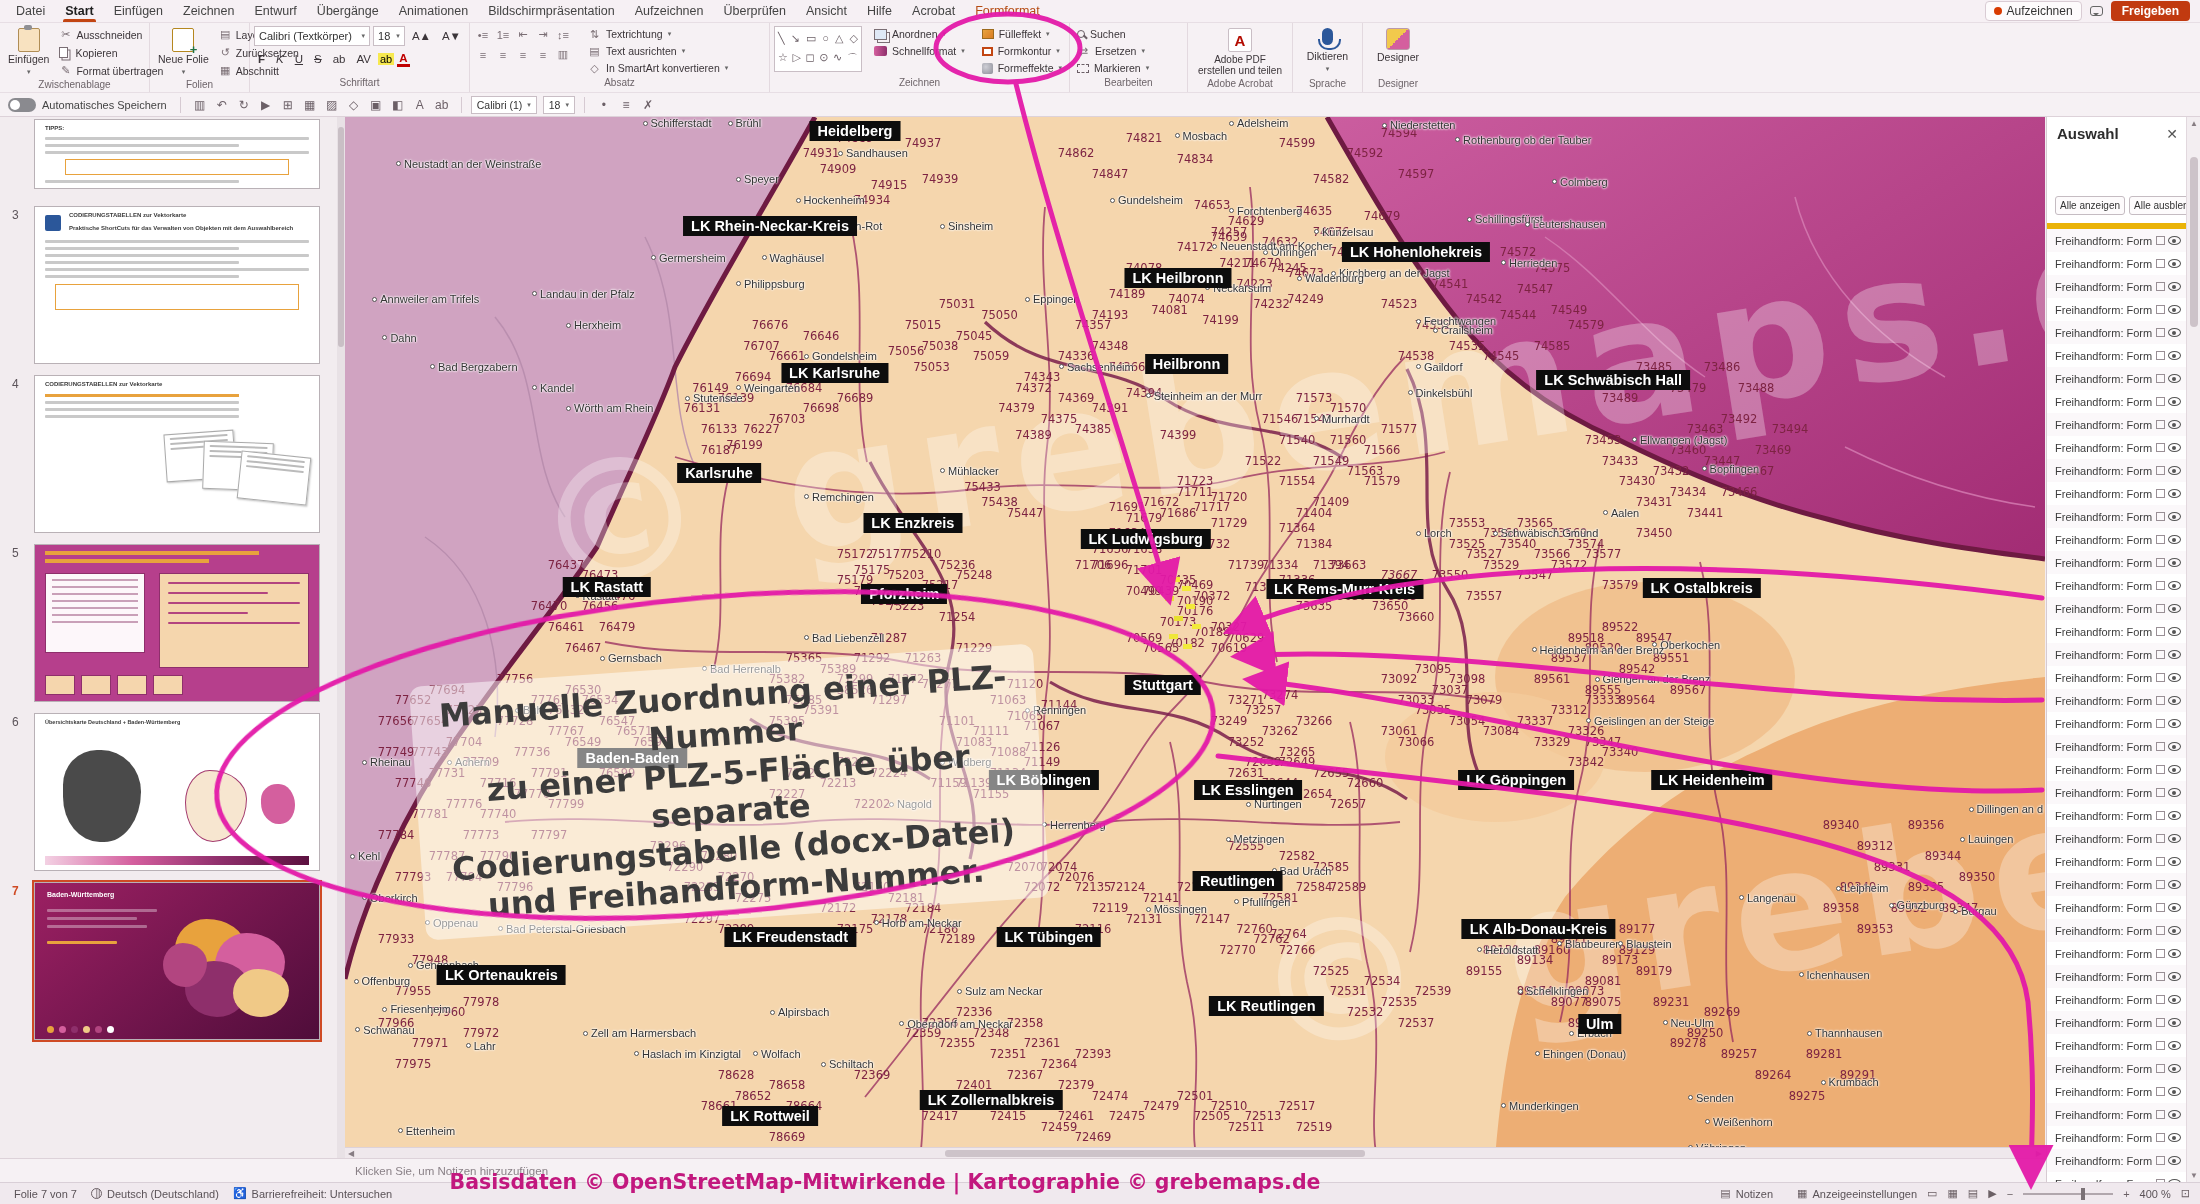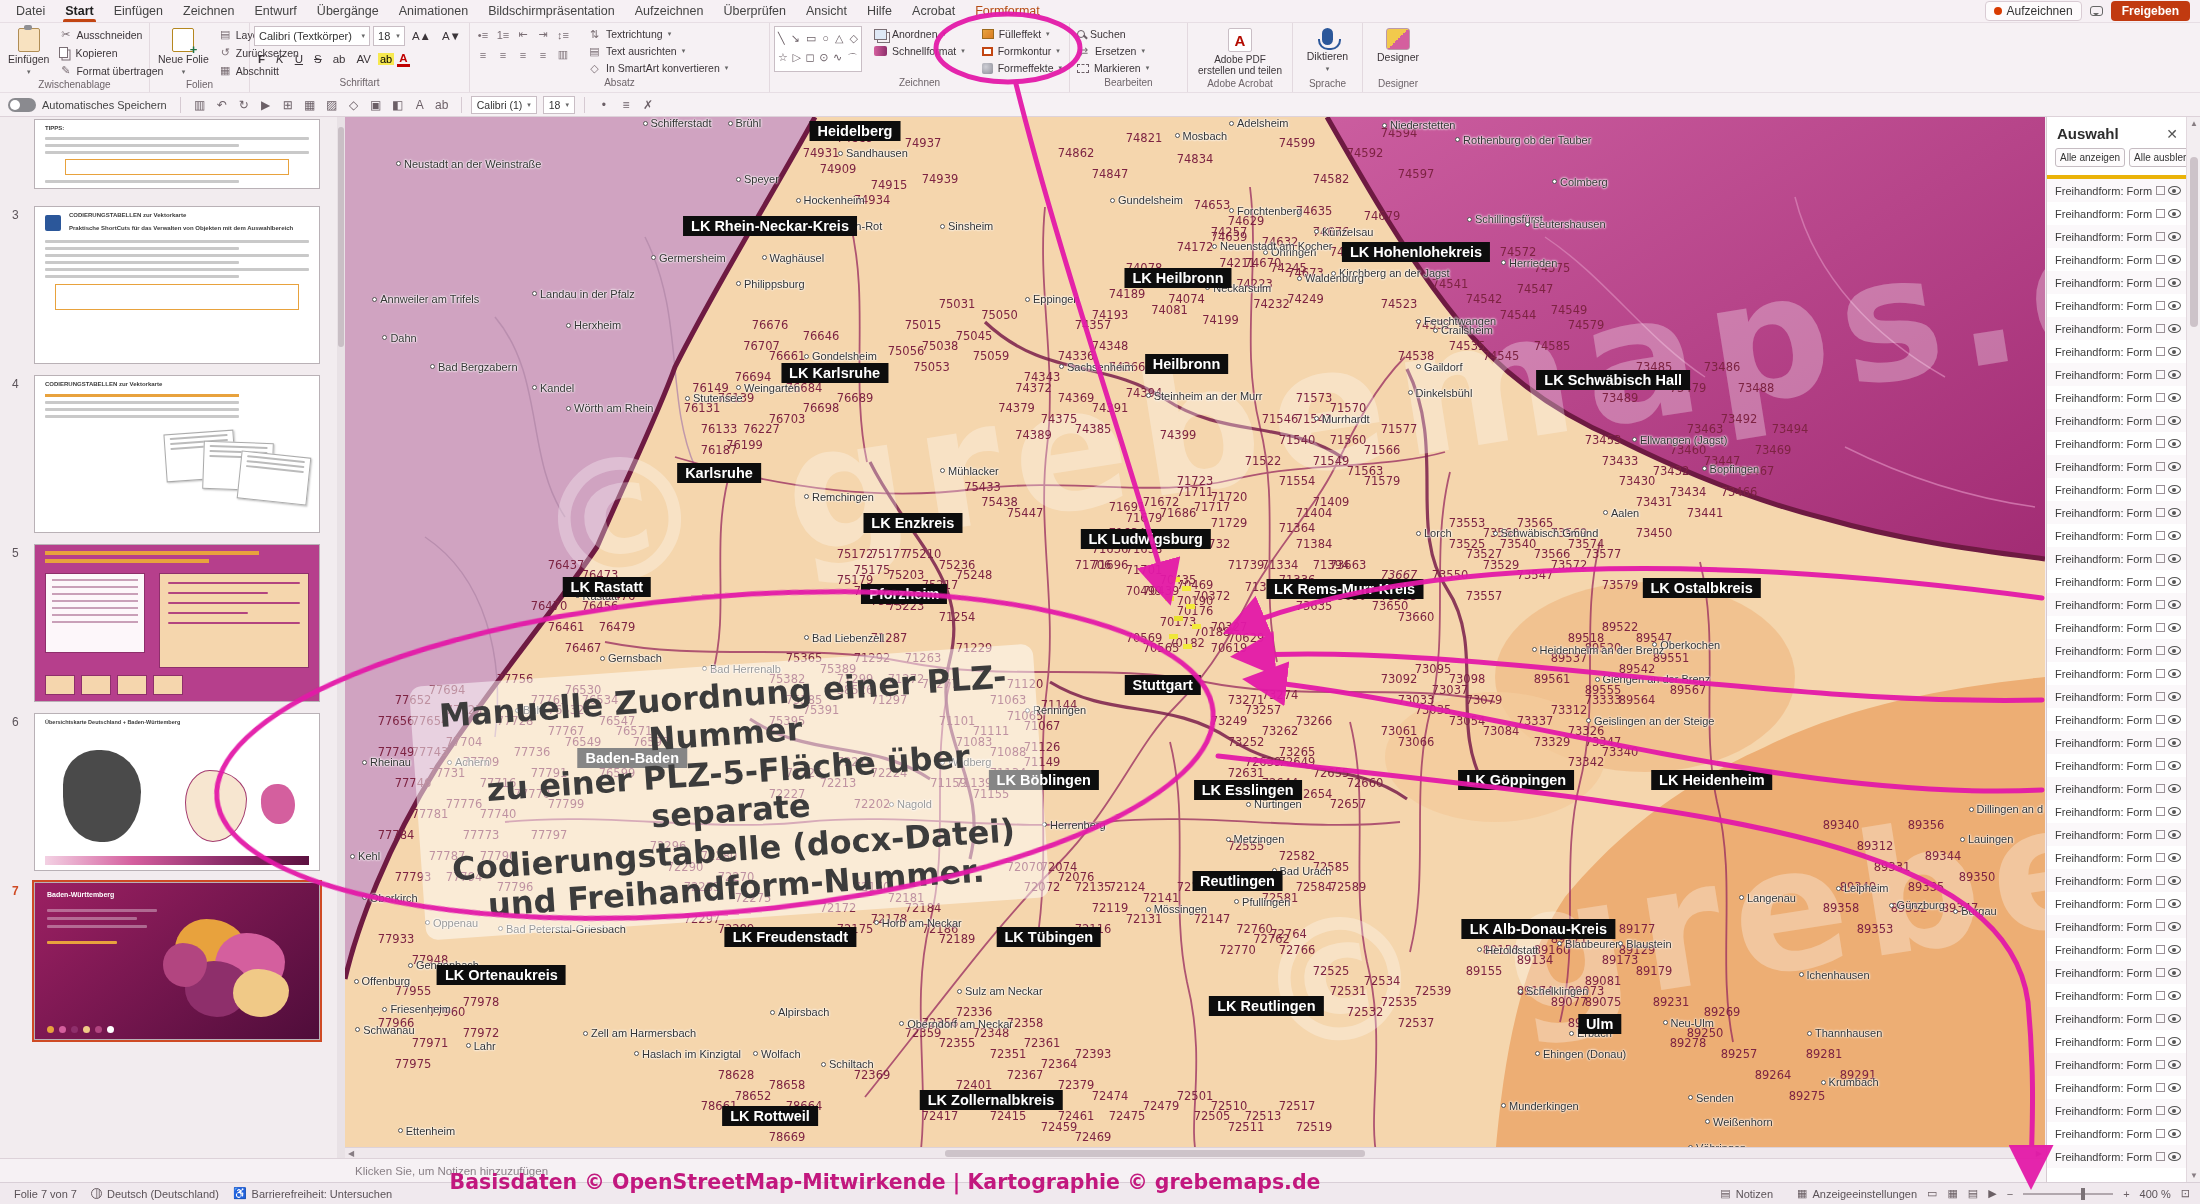--- a/index.html
+++ b/index.html
@@ -127,21 +127,21 @@
   #ydots::before{content:"";position:absolute;width:9px;height:5px;background:#f2ea3a;box-shadow:11px 9px 0 #f2ea3a,-6px 19px 0 #ece43a,15px 27px 0 #f2ea3a,3px 39px 0 #e8e030,21px 47px 0 #f2ea3a,-2px 57px 0 #efe738,12px 67px 0 #f2ea3a;}
   #annotation{position:absolute;left:72px;top:548px;width:625px;z-index:7;transform:rotate(-4deg);background:rgba(255,255,255,.5);border-radius:12px;padding:12px 8px;text-align:center;}
   #annotation div{font-size:32px;line-height:1.2;color:#3c3c3c;font-weight:600;font-family:"DejaVu Sans",sans-serif;}
   #hscroll{position:absolute;left:0;right:0;bottom:0;height:11px;background:#efe8ec;border-top:1px solid #ddd2d9;z-index:8;display:flex;align-items:center;justify-content:space-between;font-size:8px;color:#877d83;padding:0 3px;}
   #hscroll .ht{position:absolute;left:600px;width:420px;height:7px;background:#cdc3c9;border-radius:3px;top:2px;}
 
   
   #sel-head{display:flex;align-items:center;padding:8px 8px 4px 10px;}
   #sel-head .t{font-size:15px;font-weight:bold;color:#2d2d2d;flex:1;}
   #sel-head .x{font-size:14px;color:#555;}
-  #sel-btns{display:flex;gap:4px;padding:2px 6px 8px 8px;border-bottom:4px solid #eab308;}
+  #sel-btns{display:flex;gap:4px;padding:2px 6px 8px 8px;border-bottom:6px solid #eab308;margin-top:48px;}
   #sel-btns button{font-size:10px;color:#333;border:1px solid #c5bcc2;background:#fdfbfc;border-radius:3px;padding:3px 4px;white-space:nowrap;}
   #sel-rows{flex:1;overflow:hidden;position:relative;}
   .srow{height:23px;display:flex;align-items:center;padding:0 5px 0 8px;gap:3px;}
   .srow:nth-child(odd){background:#fbf8fa;}
   .srow .lbl{flex:1;font-size:11px;color:#3c3c3c;white-space:nowrap;overflow:hidden;}
   .srow .sq{width:9px;height:9px;border:1px solid #998f95;flex:none;}
   .eye{width:13px;height:9px;border:1.3px solid #555;border-radius:50%;position:relative;flex:none;}
   .eye::after{content:"";position:absolute;left:3.2px;top:1.6px;width:4px;height:4px;border-radius:50%;background:#555;}
 
   

